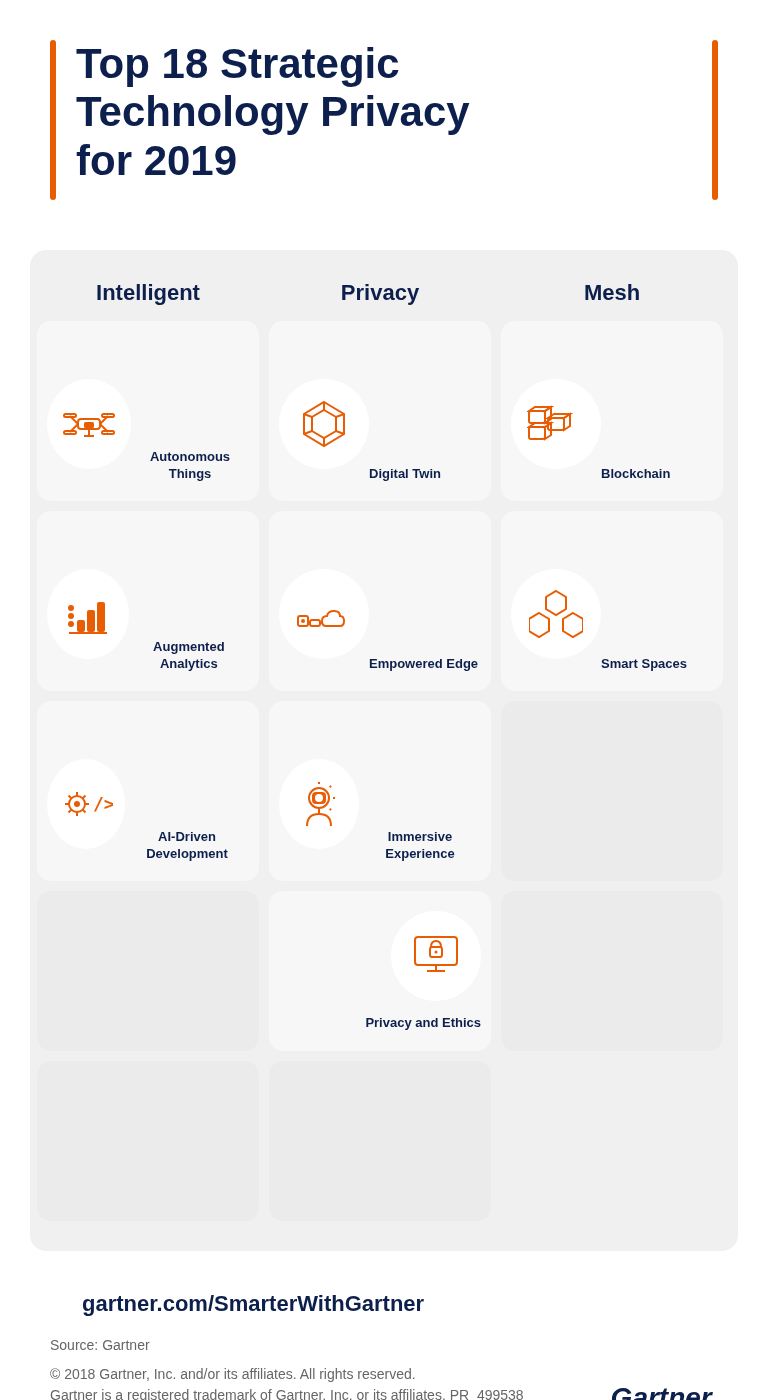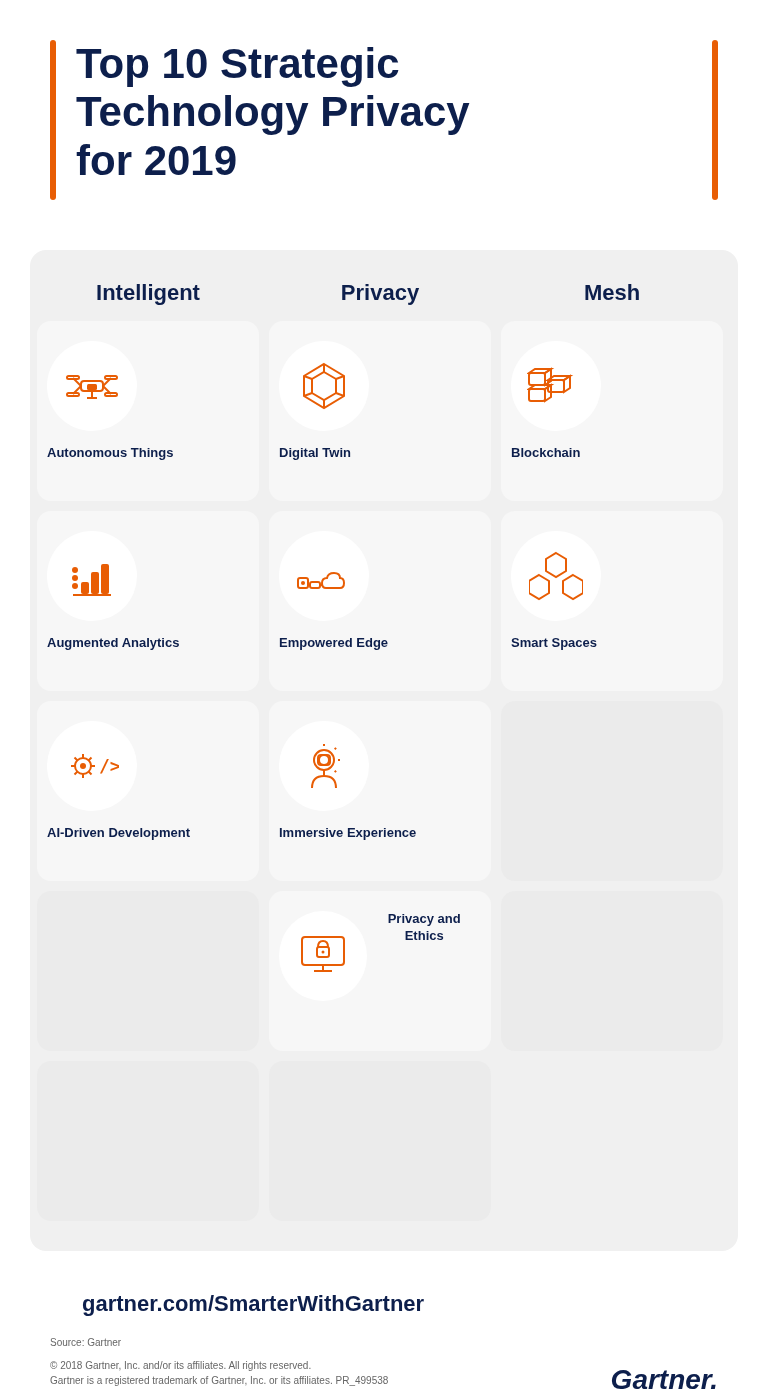--- a/index.html
+++ b/index.html
@@ -68,22 +68,21 @@
       grid-template-columns: 1fr 1fr 1fr;
       gap: 10px;
       margin-bottom: 10px;
     }
 
     
     .cell {
       background: #f7f7f7;
       border-radius: 14px;
       display: flex;
-      flex-direction: column;
-      align-items: flex-start;
+      align-items: flex-end;
       padding: 20px 10px 18px 10px;
       min-height: 180px;
     }
     .cell.empty {
       background: #ebebeb;
     }
 
     
     .icon-circle {
       width: 90px;
@@ -110,21 +109,21 @@
       padding: 20px 50px 10px 50px;
     }
     .website-link {
       font-size: 22px;
       font-weight: 700;
       color: #0d1f4c;
       margin-bottom: 18px;
       margin-left: 32px;
     }
     .footer-small {
-      font-size: 10px;
+      font-size: 14px;
       color: #666;
       line-height: 1.5;
       margin-bottom: 8px;
     }
     .footer-row {
       display: flex;
       justify-content: space-between;
       align-items: flex-end;
     }
     .gartner-logo {
@@ -138,39 +137,39 @@
     .full-center-row {
       display: grid;
       grid-template-columns: 1fr 1fr 1fr;
       gap: 10px;
       margin-bottom: 10px;
     }
     .full-center-cell {
       background: #f7f7f7;
       border-radius: 14px;
       display: flex;
-      flex-direction: row;
-      align-items: flex-start;
+      flex-direction: column;
+      align-items: flex-end;
       padding: 20px 10px 18px 10px;
       min-height: 160px;
     }
     .side-empty {
       background: #ebebeb;
       border-radius: 14px;
       min-height: 160px;
     }
   </style>
 </head>
 <body>
 
 <div class="header">
   <div class="header-accent"></div>
   <div class="header-text-wrap">
     <div class="header-title">
-      <span>Top 10 Strategic</span><br>
+      <span>Top 18 Strategic</span><br>
       <span>Technology Privacy</span><br>
       <span>for 2019</span>
     </div>
   </div>
   <div class="header-accent-right"></div>
 </div>
 
 <div class="main-grid">
 
   <div class="col-headers">

